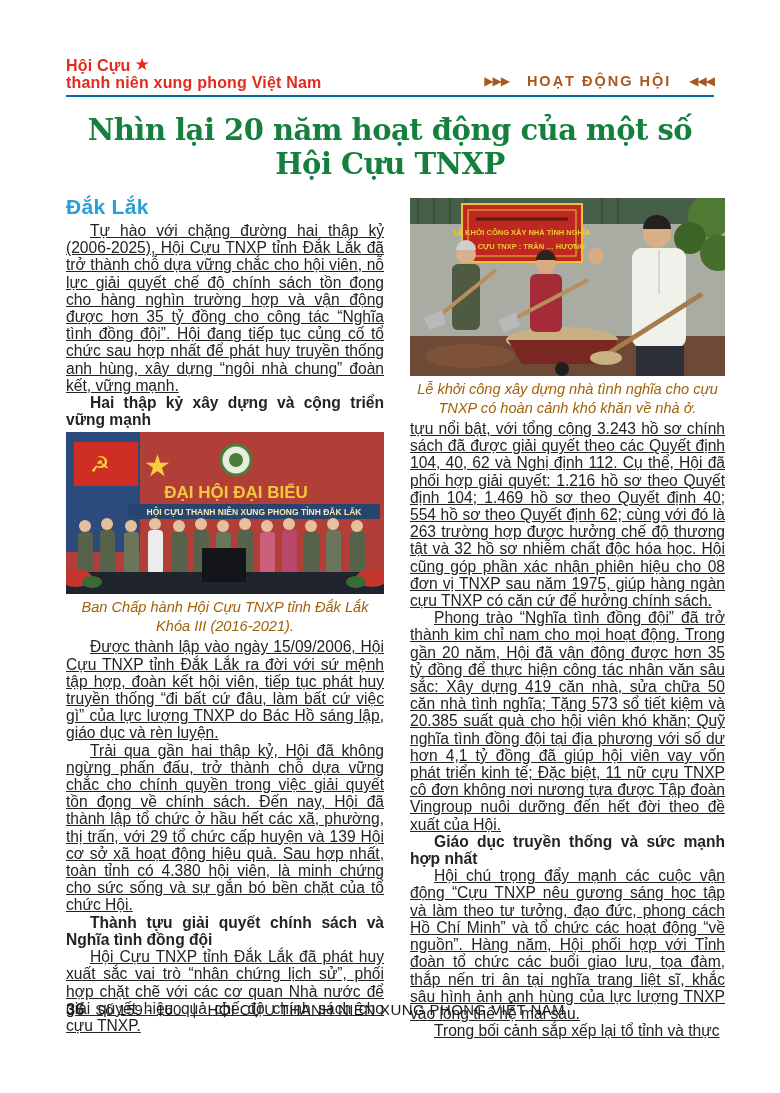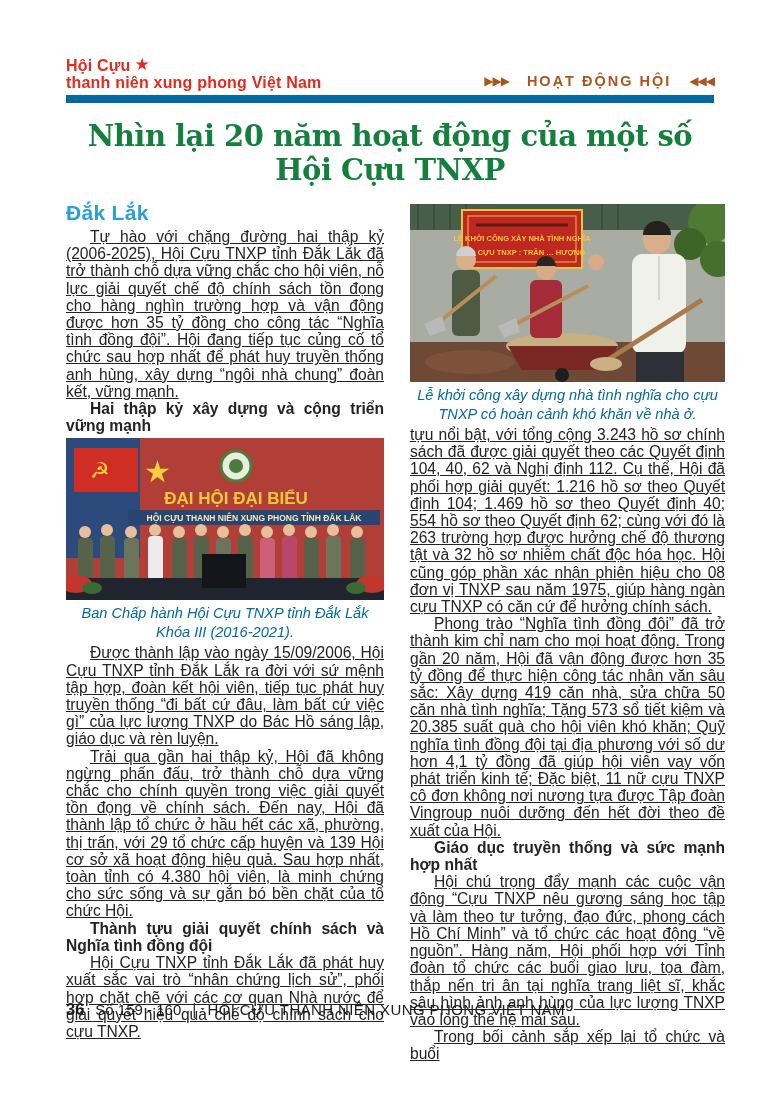--- a/index.html
+++ b/index.html
@@ -1,37 +1,37 @@
 <!DOCTYPE html>
 <html><head>
 <meta charset="utf-8">
 <style>
   html,body{margin:0;padding:0;background:#ffffff;}
   .page{position:relative;width:780px;height:1093px;background:#fff;overflow:hidden;
         font-family:"Liberation Sans","DejaVu Sans",sans-serif;color:#232323;}
   .inner{padding:56px 66px 0 66px;}
   
-  .masthead{display:flex;justify-content:space-between;align-items:flex-end;border-bottom:8px solid #0369a1;padding-bottom:4px;}
+  .masthead{display:flex;justify-content:space-between;align-items:flex-end;border-bottom:2px solid #0369a1;padding-bottom:4px;}
   .brand{color:#e02b1e;font-weight:bold;font-size:16px;line-height:17px;letter-spacing:.2px;}
   .brand .star{font-size:17px;vertical-align:1px;margin-left:4px;}
   .section-label{color:#a9571f;font-weight:bold;font-size:14.5px;letter-spacing:2px;display:flex;align-items:center;gap:18px;padding-bottom:2px;}
   .section-label .arrows{font-size:12px;letter-spacing:-1px;}
   
   .headline{font-family:"DejaVu Serif","Liberation Serif",serif;font-weight:bold;color:#15803d;
             font-size:29px;text-align:center;margin:16px 0 13px 0;letter-spacing:-0.5px;}
   
   .cols{display:flex;gap:26px;}
   .col{width:325px;}
   h2.province{color:#299fd8;font-size:21px;line-height:22px;font-weight:bold;margin:2px 0 4px 0;letter-spacing:.3px;}
   p.body{font-size:15.6px;line-height:17.2px;text-align:justify;text-indent:24px;margin:0;text-decoration:underline;}
   p.nindent{text-indent:0;}
   h3.sub{font-size:15.6px;line-height:17.2px;text-align:justify;text-indent:24px;margin:0;font-weight:bold;}
   figure{margin:4px 0 3px 0;}
   figure svg{display:block;}
-  figcaption{font-style:italic;font-size:14.6px;line-height:18.5px;text-align:center;margin-top:4px;color:#0369a1;}
+  figcaption{font-style:italic;font-size:14.6px;line-height:18.5px;text-align:center;margin-top:4px;color:#a16207;}
   
   .footer{position:absolute;left:66px;top:1000px;display:flex;align-items:baseline;gap:11px;font-size:15px;color:#1b1b1b;}
   .footer .pagenum{font-weight:bold;font-size:16.5px;}
   .footer .sep{font-size:16px;font-weight:300;color:#333;}
   .footer .journal{letter-spacing:.4px;}
 </style>
 </head>
 <body>
 
 <div class="page">
@@ -178,21 +178,21 @@
               <ellipse cx="196" cy="160" rx="16" ry="7" fill="#c9b183"></ellipse>
             </g>
           </svg>
           <figcaption>Lễ khởi công xây dựng nhà tình nghĩa cho cựu TNXP có hoàn cảnh khó khăn về nhà ở.</figcaption>
         </figure>
 
         <p class="body nindent">tựu nổi bật, với tổng cộng 3.243 hồ sơ chính sách đã được giải quyết theo các Quyết định 104, 40, 62 và Nghị định 112. Cụ thể, Hội đã phối hợp giải quyết: 1.216 hồ sơ theo Quyết định 104; 1.469 hồ sơ theo Quyết định 40; 554 hồ sơ theo Quyết định 62; cùng với đó là 263 trường hợp được hưởng chế độ thương tật và 32 hồ sơ nhiễm chất độc hóa học. Hội cũng góp phần xác nhận phiên hiệu cho 08 đơn vị TNXP sau năm 1975, giúp hàng ngàn cựu TNXP có căn cứ để hưởng chính sách.</p>
         <p class="body">Phong trào “Nghĩa tình đồng đội” đã trở thành kim chỉ nam cho mọi hoạt động. Trong gần 20 năm, Hội đã vận động được hơn 35 tỷ đồng để thực hiện công tác nhân văn sâu sắc: Xây dựng 419 căn nhà, sửa chữa 50 căn nhà tình nghĩa; Tặng 573 sổ tiết kiệm và 20.385 suất quà cho hội viên khó khăn; Quỹ nghĩa tình đồng đội tại địa phương với số dư hơn 4,1 tỷ đồng đã giúp hội viên vay vốn phát triển kinh tế; Đặc biệt, 11 nữ cựu TNXP cô đơn không nơi nương tựa được Tập đoàn Vingroup nuôi dưỡng đến hết đời theo đề xuất của Hội.</p>
         <h3 class="sub">Giáo dục truyền thống và sức mạnh hợp nhất</h3>
         <p class="body">Hội chú trọng đẩy mạnh các cuộc vận động “Cựu TNXP nêu gương sáng học tập và làm theo tư tưởng, đạo đức, phong cách Hồ Chí Minh” và tổ chức các hoạt động “về nguồn”. Hàng năm, Hội phối hợp với Tỉnh đoàn tổ chức các buổi giao lưu, tọa đàm, thắp nến tri ân tại nghĩa trang liệt sĩ, khắc sâu hình ảnh anh hùng của lực lượng TNXP vào lòng thế hệ mai sau.</p>
-        <p class="body">Trong bối cảnh sắp xếp lại tổ chức và buổi</p>
+        <p class="body">Trong bối cảnh sắp xếp lại tổ tỉnh và thực</p>
       </div>
     </div>
   </div>
 
   <div class="footer">
     <span class="pagenum">36</span>
     <span>Số 159 - 160</span>
     <span class="sep">|</span>
     <span class="journal">HỘI CỰU THANH NIÊN XUNG PHONG VIỆT NAM</span>
   </div>

